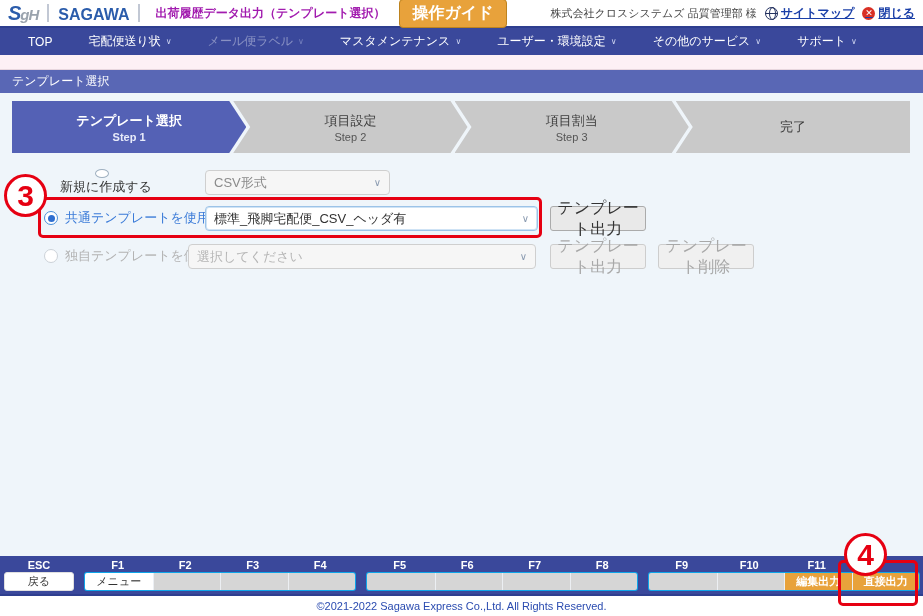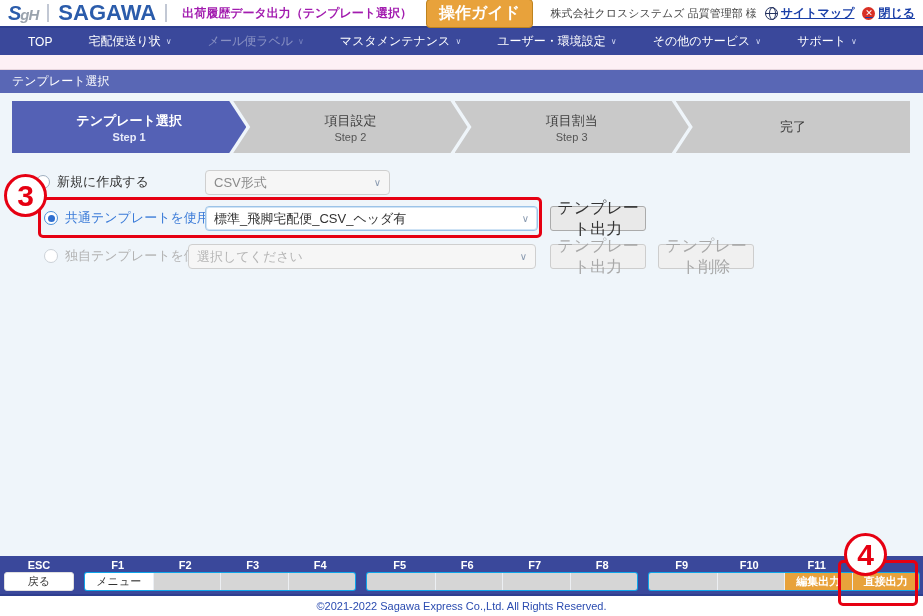--- a/index.html
+++ b/index.html
@@ -6,21 +6,21 @@
   html,body { width:923px; height:616px; }
   body { font-family:"Liberation Sans","DejaVu Sans",sans-serif; background:#fff; position:relative; overflow:hidden; }
   .page { width:923px; height:616px; position:relative; background:#fff; }
 
   
   .topbar { height:28px; background:#fff; border-bottom:2px solid #2e3e8f; display:flex; align-items:center; padding:0 8px; }
   .logo { display:flex; align-items:baseline; font-weight:bold; }
   .logo .l-s { color:#2b5cab; font-size:20px; font-style:italic; letter-spacing:-1px; }
   .logo .l-gh { color:#9aa3ad; font-size:15px; font-style:italic; letter-spacing:-1px; }
   .logo-div { width:2px; height:18px; background:#c2c8d4; margin:0 9px; align-self:center; }
-  .logo .l-sagawa { color:#2b5cab; font-size:22px; font-weight:bold; letter-spacing:0; }
+  .logo .l-sagawa { color:#2b5cab; font-size:16px; font-weight:bold; letter-spacing:0; }
   .page-title { color:#a21caf; font-size:12px; font-weight:bold; margin-left:6px; }
   .guide-btn { margin-left:14px; background:#e8a23b; border:1px solid #bd831f; color:#fff; font-size:16px; font-weight:bold; border-radius:4px; padding:3px 12px; cursor:pointer; }
   .top-right { margin-left:auto; display:flex; align-items:center; gap:8px; font-size:11px; }
   .account { color:#444; }
   .top-link { color:#1a3fa8; font-size:12px; font-weight:bold; text-decoration:underline; display:flex; align-items:center; gap:3px; cursor:pointer; }
   .globe { width:13px; height:13px; border-radius:50%; border:1.5px solid #23315f; position:relative; display:inline-block; }
   .globe::before { content:""; position:absolute; left:50%; top:-1px; bottom:-1px; width:5px; margin-left:-2.5px; border:1px solid #23315f; border-radius:50%; }
   .globe::after { content:""; position:absolute; top:50%; left:-1px; right:-1px; height:0; border-top:1.5px solid #23315f; }
   .close-ico { width:13px; height:13px; border-radius:50%; background:#d93025; color:#fff; font-size:9px; line-height:13px; text-align:center; display:inline-block; font-weight:bold; }
 
@@ -163,21 +163,21 @@
       </div>
       <div class="wstep mid">
         <span class="wtitle">項目割当</span>
         <span class="wsub">Step 3</span>
       </div>
       <div class="wstep last">
         <span class="wtitle">完了</span>
       </div>
     </div>
 
-    <div class="frow" style="top:76px; left:36px;">
+    <div class="frow" style="top:76px; left:53px;flex-direction:column;">
       <span class="radio">
           <span class="dot"></span>
         </span>
       <span class="rlabel" style="color:#333;">新規に作成する</span>
     </div>
     <div class="sel dim" style="top:77px; left:205px; width:185px;">
       <span>CSV形式</span>
       <span class="sel-chev">∨</span>
     </div>
 

